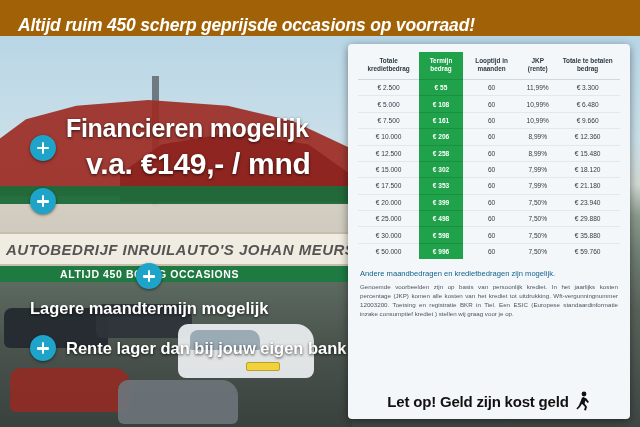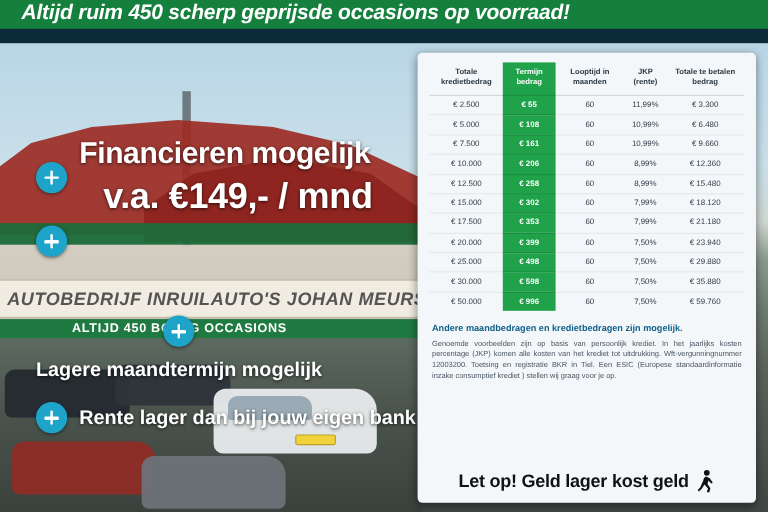--- a/index.html
+++ b/index.html
@@ -12,23 +12,23 @@
   #page {
     position: relative;
     width: 640px; height: 427px;
     background: #0b2a3a;
     overflow: hidden;
   }
 
   
   .topbar {
     position: absolute; left: 0; top: 0;
-    width: 640px; height: 24px;
-    background: #15803d;
-    display: flex; align-items: flex-start;
+    width: 640px; height: 36px;
+    background: #a16207;
+    display: flex; align-items: flex-end;
   }
   .topbar-text {
     color: #ffffff;
     font-size: 17.5px;
     font-weight: bold;
     font-style: italic;
     letter-spacing: -0.2px;
     padding-left: 18px;
     white-space: nowrap;
   }
@@ -226,21 +226,21 @@
   }
   table.rates th.hl { background: #1fa24a; }
   table.rates tr:last-child td { border-bottom: none; }
 
   .note {
     padding: 4px 12px 0 12px;
   }
   .note-title {
     color: #0f5f8a;
     font-size: 7.6px;
-    font-weight: bold;
+    font-weight: normal;
     line-height: 1.3;
     margin-bottom: 4px;
   }
   .note-body {
     color: #4a5660;
     font-size: 6.2px;
     line-height: 1.45;
     text-align: justify;
   }
   .warning {
@@ -410,21 +410,21 @@
         </tbody>
       </table>
     </div>
 
     <div class="note">
       <div class="note-title">Andere maandbedragen en kredietbedragen zijn mogelijk.</div>
       <div class="note-body">Genoemde voorbeelden zijn op basis van persoonlijk krediet. In het jaarlijks kosten percentage (JKP) komen alle kosten van het krediet tot uitdrukking. Wft-vergunningnummer 12003200. Toetsing en registratie BKR in Tiel. Een ESIC (Europese standaardinformatie inzake consumptief krediet ) stellen wij graag voor je op.</div>
     </div>
 
     <div class="warning">
-      <div class="warning-text">Let op! Geld lager kost geld</div>
+      <div class="warning-text">Let op! Geld zijn kost geld</div>
       <div class="walker">
         <svg width="16" height="20" viewBox="0 0 16 20">
           <circle cx="9" cy="3" r="2.4" fill="#111"></circle>
           <path d="M8.4 6 L11.4 7.6 L14 11 L12.6 12 L10.4 9.4 L9.6 12.4 L12 15.8 L11 19.4 L9 19 L10 16 L7 12.8 L5 16 L2.4 18.6 L1.4 17.4 L3.6 15 L6 9.6 C6.4 7.4 7.2 6.2 8.4 6 Z" fill="#111"></path>
         </svg>
       </div>
     </div>
   </div>
 
 </div>

